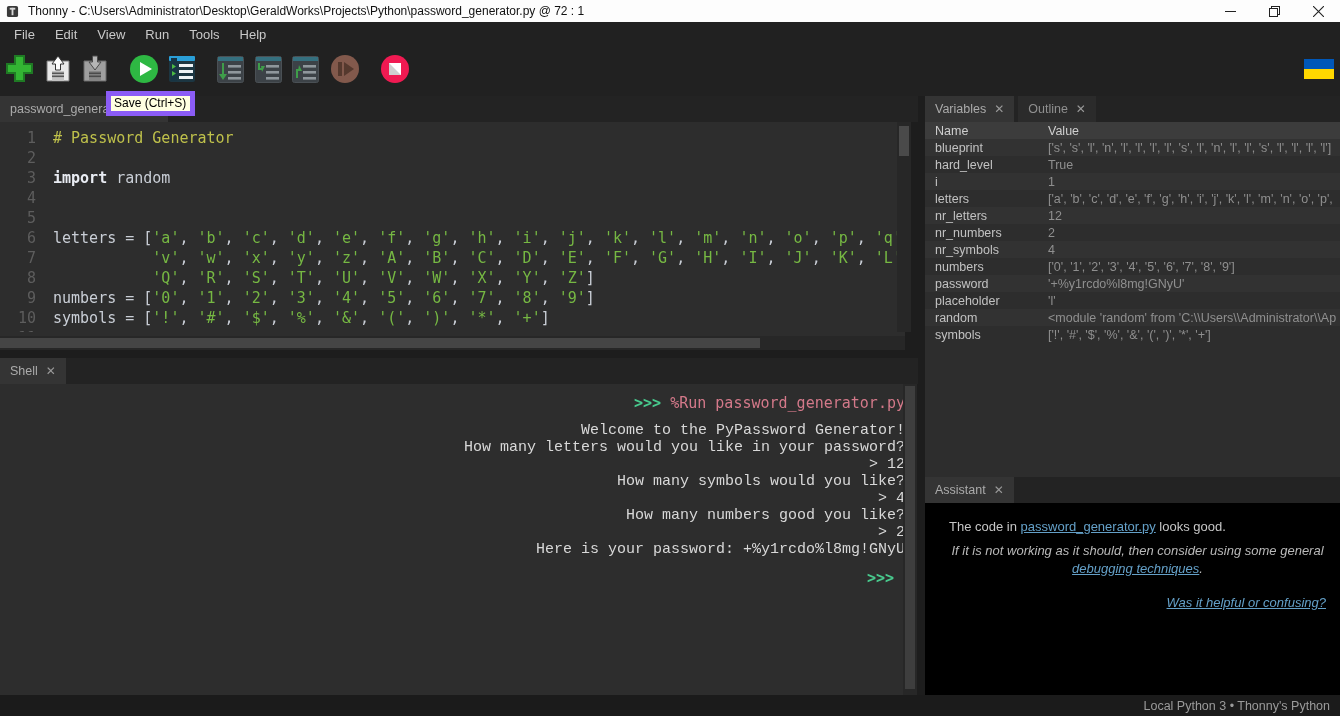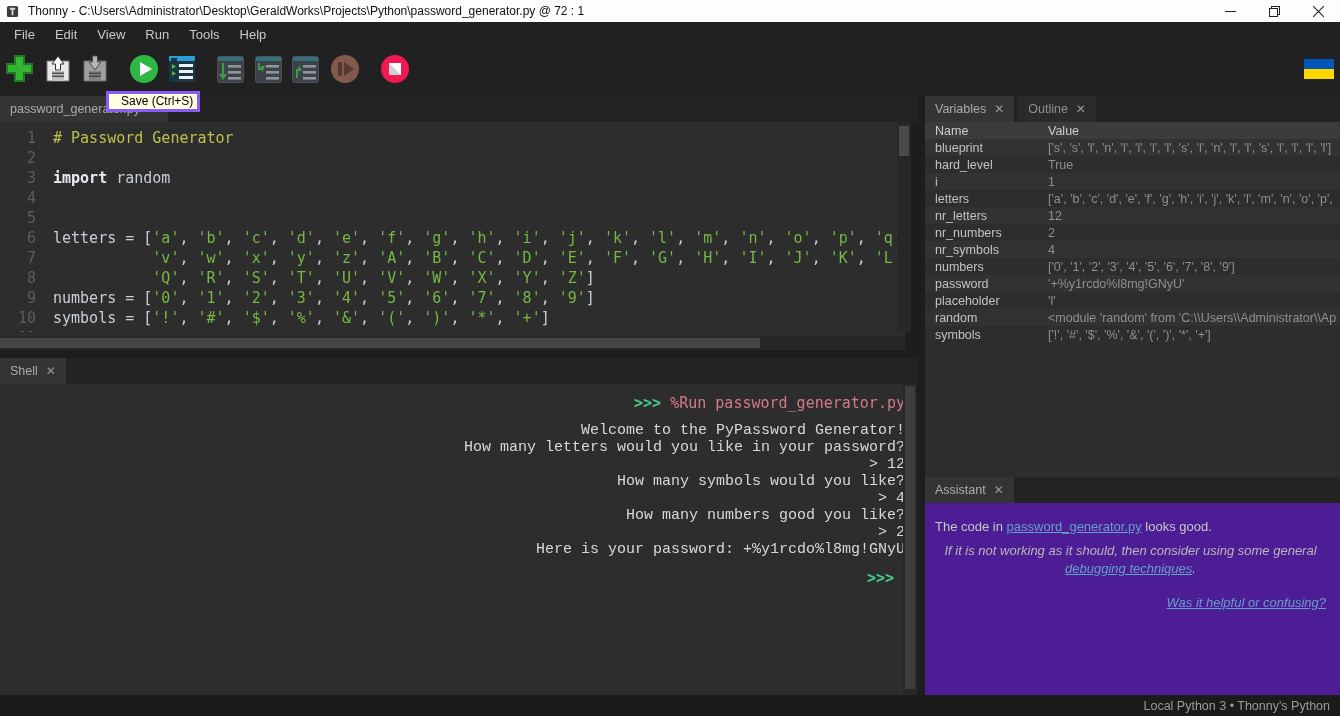--- a/index.html
+++ b/index.html
@@ -20,22 +20,22 @@
   
   .menubar { position:absolute; left:0; top:22px; width:1340px; height:25px; background:#212121;
              display:flex; align-items:center; padding-left:4px; }
   .menu-item { color:#c9c9c9; font-size:13px; padding:3px 10px; }
 
   
   .toolbar { position:absolute; left:0; top:47px; width:1340px; height:49px; background:#212121; }
   .tbtn { position:absolute; top:8px; }
   .flag { position:absolute; right:6px; top:12px; width:30px; height:20px; }
 
-  .tooltip { position:absolute; left:106px; top:91px; background:#ffffe1; border:3px solid #8b5cf6;
-             color:#000; font-size:12px; padding:0px 4px 1px 12px; z-index:50; white-space:nowrap; }
+  .tooltip { position:absolute; left:106px; top:91px; background:#ffffe1; border:5px solid #8b5cf6;
+             color:#000; font-size:12px; padding:0px 4px 1px 3px; z-index:50; white-space:nowrap; }
 
   
   .left-col  { position:absolute; left:0; top:96px; width:918px; height:599px; }
   .right-col { position:absolute; left:925px; top:96px; width:415px; height:599px; }
 
   .tabstrip { background:#232323; display:flex; align-items:stretch; }
   .tab { display:flex; align-items:center; padding:0 10px; font-size:12.5px; color:#ababab;
          background:#343434; margin-right:4px; white-space:nowrap; }
   .tab.inactive { background:#2b2b2b; color:#8f8f8f; }
   .tab .close { margin-left:8px; color:#9a9a9a; font-size:12px; line-height:1; }
@@ -80,22 +80,22 @@
                overflow:hidden; font-size:12.5px; }
   .vars-header { display:flex; height:17px; background:#3c3c3c; color:#cfcfcf; align-items:center; }
   .vars-header .c1 { width:123px; padding-left:10px; flex:0 0 auto; }
   .vrow { display:flex; height:17px; align-items:center; white-space:nowrap; }
   .vrow:nth-child(odd) { background:#323232; }
   .vrow .c1 { width:123px; padding-left:10px; flex:0 0 auto; color:#c2c2c2; overflow:hidden; }
   .vrow .c2 { color:#8f8f8f; overflow:hidden; flex:1 1 auto; }
 
   
   .asst-tabstrip { position:absolute; left:0; top:381px; width:415px; height:26px; }
-  .asst-body { position:absolute; left:0; top:407px; width:415px; height:192px; background:#4c1d95;
-               padding:16px 14px 0 10px; font-size:13px; color:#c6c6c6; }
+  .asst-body { position:absolute; left:0; top:407px; width:415px; height:192px; background:#000000;
+               padding:16px 14px 0 24px; font-size:13px; color:#c6c6c6; }
   .asst-body a { color:#64a0c8; text-decoration:underline; }
   .asst-para { margin-top:8px; font-style:italic; color:#b9b9b9; line-height:1.35;text-align:center; }
   .asst-feedback { margin-top:18px; text-align:right; font-style:italic; }
 
   
   .statusbar { position:absolute; left:0; top:695px; width:1340px; height:21px; background:#1b1b1b;
                display:flex; align-items:center; justify-content:flex-end; padding-right:10px;
                color:#9b9b9b; font-size:12.5px; }
 </style>
 </head>

